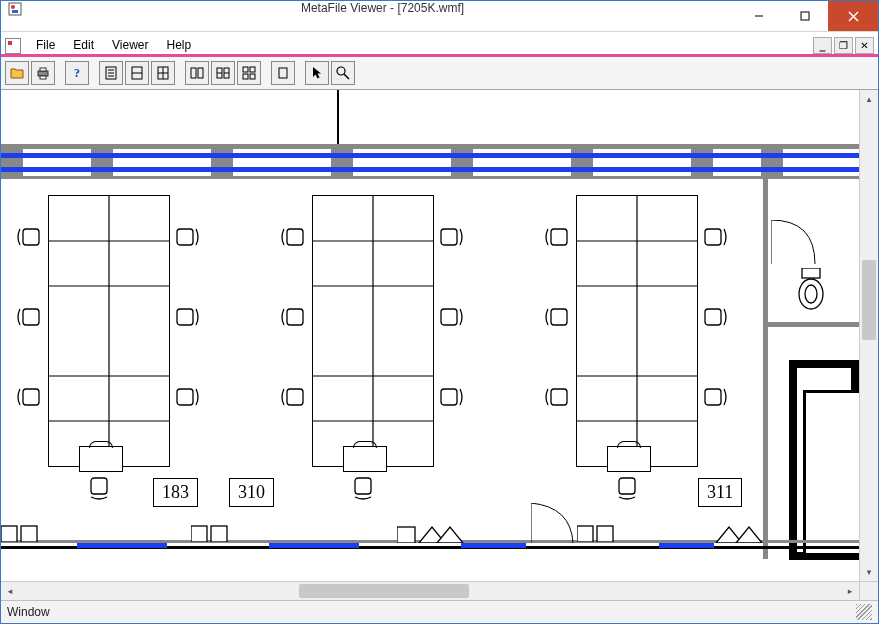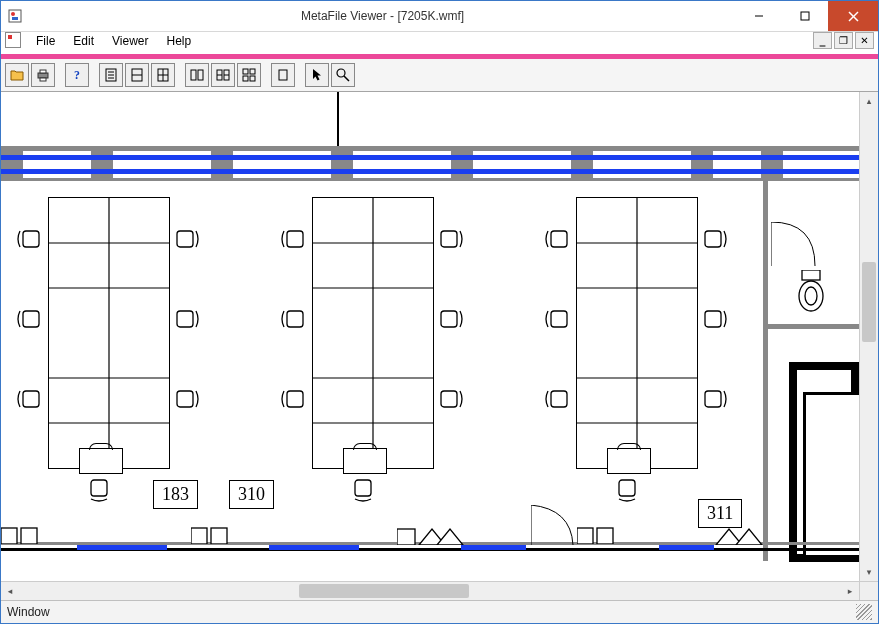--- a/index.html
+++ b/index.html
@@ -1,23 +1,23 @@
 <!DOCTYPE html>
 <html><head>
 <meta charset="utf-8">
 <style>
 html,body{margin:0;padding:0;width:879px;height:624px;font-family:"Segoe UI",Tahoma,sans-serif;font-size:12px;background:#fff;overflow:hidden}
 .window{width:879px;height:624px;border:1px solid #3a78c7;box-sizing:border-box;display:flex;flex-direction:column;background:#fff}
-.titlebar{height:30px;background:#fff;display:flex;align-items:center;border-bottom:1px solid #d8d8d8}
+.titlebar{height:30px;background:#fff;display:flex;border-bottom:1px solid #d8d8d8}
 .titlebar .icon{width:16px;height:16px;margin:0 6px;display:inline-flex;align-items:center;justify-content:center}
 .titlebar .title{flex:1;text-align:center;color:#333;font-size:12px}
 .win-controls{display:flex;height:100%}
 .win-btn{width:46px;height:100%;display:flex;align-items:center;justify-content:center;font-family:Arial;font-size:13px;color:#000;background:#fff}
 .win-btn.close{background:#c8492c;color:#fff;width:50px}
-.menubar{height:22px;display:flex;align-items:flex-start;padding:0 4px;border-bottom:5px solid #ec4899;background:#fff}
+.menubar{height:22px;display:flex;align-items:flex-end;padding:0 4px;border-bottom:3px solid #ec4899;background:#fff}
 .menubar .menu-icon{width:16px;height:16px;margin-right:6px;border:1px solid #888;box-sizing:border-box;background:#fff;position:relative}
 .menubar .menu-icon:before{content:"";position:absolute;left:2px;top:2px;width:4px;height:4px;background:#d33}
 .menu-item{padding:2px 9px;cursor:default}
 .mdi-controls{margin-left:auto;display:flex;gap:2px}
 .mdi-btn{width:17px;height:15px;border:1px solid #aaa;background:#eee;display:flex;align-items:center;justify-content:center;font-size:10px;line-height:1;font-family:Arial}
 .toolbar{height:28px;display:flex;align-items:center;padding:2px 4px;gap:0;border-bottom:1px solid #a5a5a5;background:#f5f5f5}
 .tbtn{width:24px;height:24px;border:1px solid #888;background:#efefef;margin-right:2px;display:flex;align-items:center;justify-content:center;box-sizing:border-box;position:relative}
 .tbtn svg{width:16px;height:16px}
 .tsep{width:8px}
 .zoom-select{width:96px;height:20px;border:1px solid #666;background:#fff;display:flex;align-items:center;padding:0 4px;font-size:12px;margin-left:4px;position:relative}
@@ -389,21 +389,21 @@
               <path d="M0 0 Q44 0 44 44"></path>
             </g>
           </svg>
       </div>
 
       <div class="fp" style="left:788px;top:270px;width:70px;height:200px;border:8px solid #000;background:#fff;box-sizing:border-box"></div>
       <div class="fp" style="left:802px;top:300px;width:56px;height:160px;border:3px solid #000;background:#fff"></div>
 
       <div class="room-label" style="left:152px;top:388px">183</div>
       <div class="room-label" style="left:228px;top:388px">310</div>
-      <div class="room-label" style="left:697px;top:407px">311</div>
+      <div class="room-label" style="left:697px;top:388px">311</div>
 
       <div class="fp" style="left:0;top:450px;width:858px;height:3px;background:#888"></div>
       <div class="fp" style="left:0;top:456px;width:858px;height:3px;background:#000"></div>
 
       <div class="blue-band" style="left:76px;top:453px;width:90px;height:5px"></div>
       <div class="blue-band" style="left:268px;top:453px;width:90px;height:5px"></div>
       <div class="blue-band" style="left:460px;top:453px;width:65px;height:5px"></div>
       <div class="blue-band" style="left:658px;top:453px;width:55px;height:5px"></div>
 
       <div class="fp" style="left:0;top:428px"><svg width="50" height="24">

